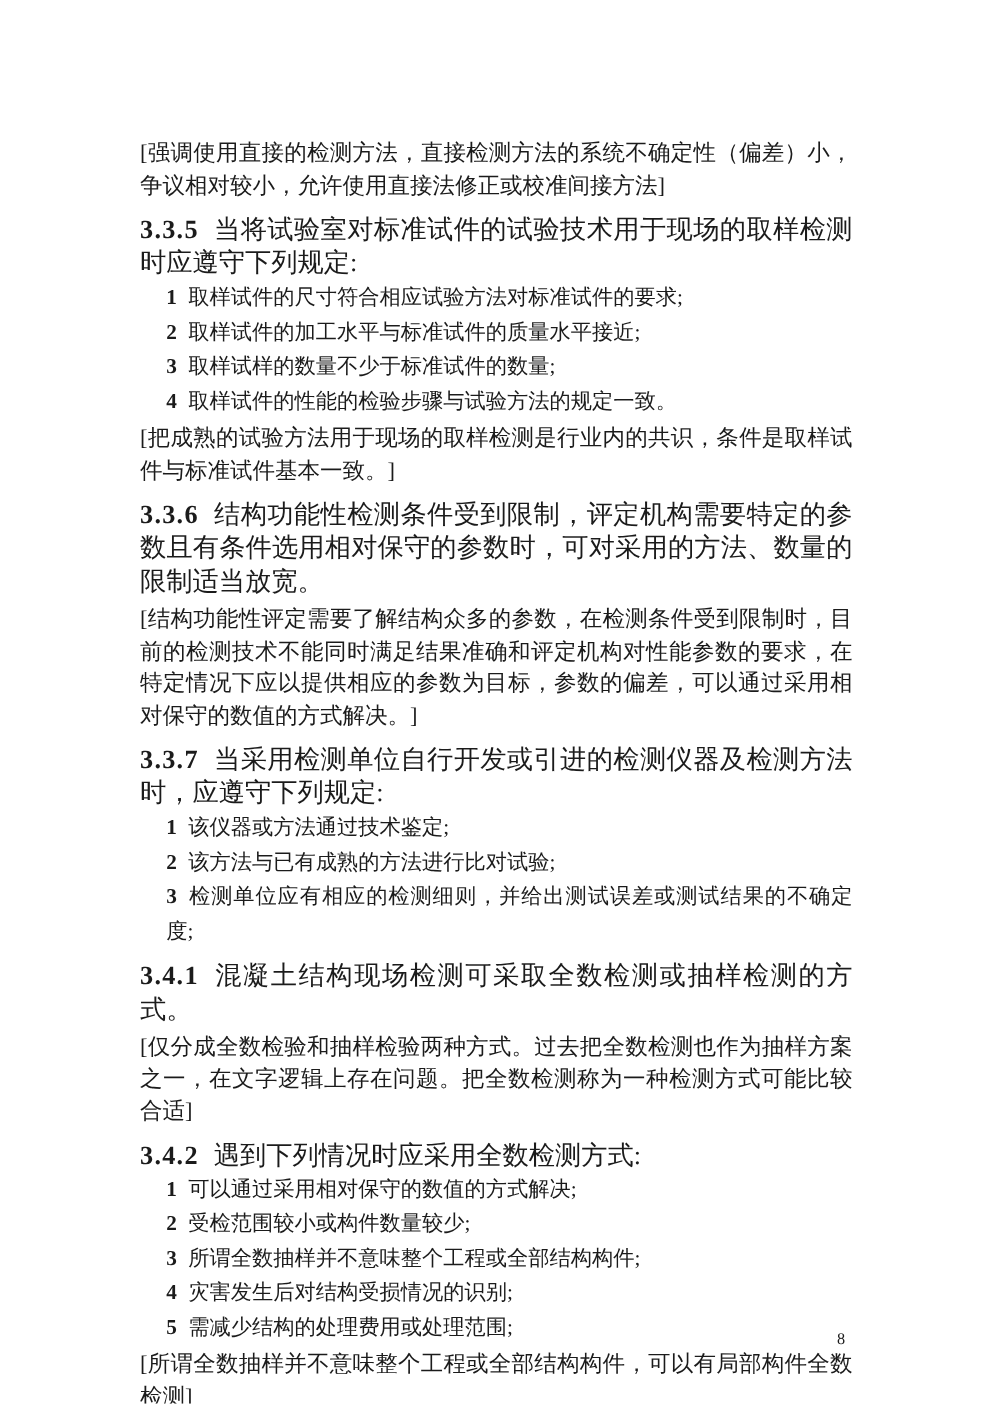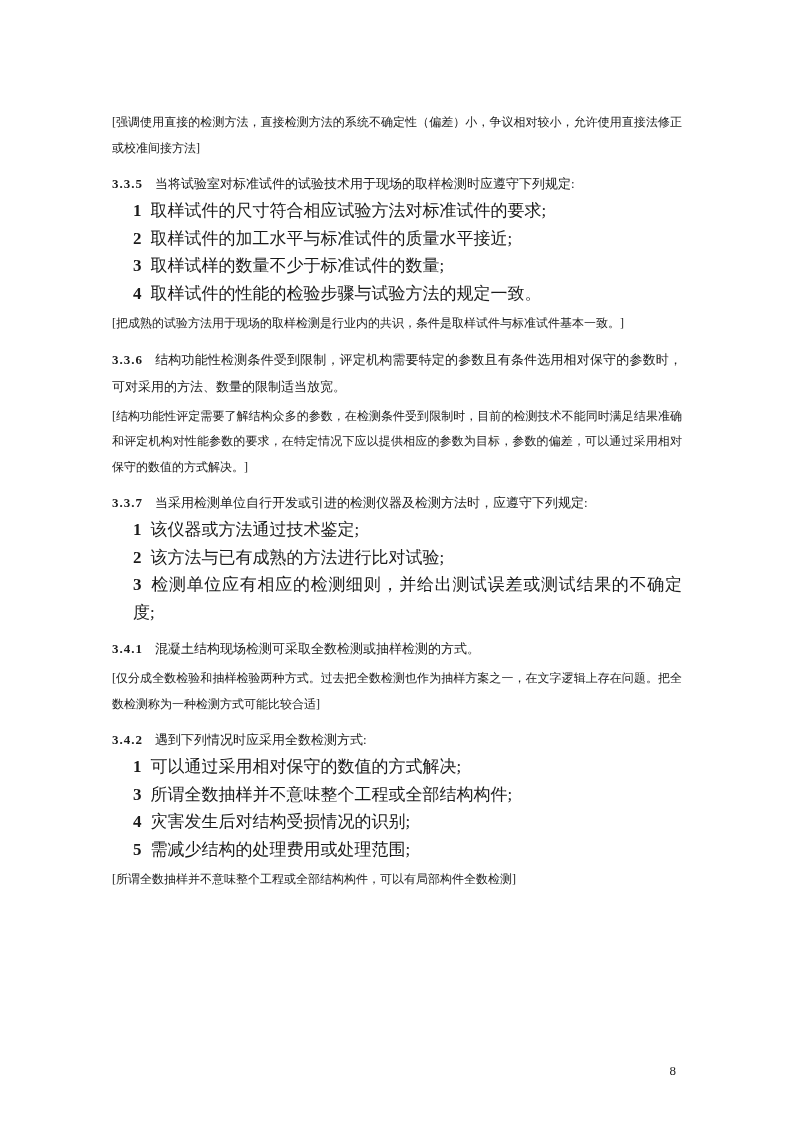--- a/index.html
+++ b/index.html
@@ -17,21 +17,21 @@
     padding: 106px 112px 0 112px;
     font-family: "Liberation Serif", "DejaVu Serif", serif;
     color: #1b1b1b;
     overflow: hidden;
   }
   .doc-body {
     width: 570px;
   }
   
   .clause {
-    font-size: 13px;
+    font-size: 21px;
     line-height: 27px;
     margin: 9px 0 0 0;
     text-align: justify;
     text-justify: inter-ideograph;
   }
   .clause .num {
     font-weight: bold;
     margin-right: 12px;
     letter-spacing: 1px;
   }
@@ -43,21 +43,21 @@
     padding-left: 21px;
     text-align: justify;
     text-justify: inter-ideograph;
   }
   .list-item .num {
     font-weight: bold;
     margin-right: 9px;
   }
   
   .annotation {
-    font-size: 12px;
+    font-size: 18px;
     line-height: 25.5px;
     margin: 4px 0 0 0;
     text-align: justify;
     text-justify: inter-ideograph;
   }
   
   .section-heading {
     font-size: 18px;
     font-weight: bold;
     line-height: 28px;
@@ -92,19 +92,20 @@
       <p class="clause"><span class="num">3.3.6</span><span class="txt">结构功能性检测条件受到限制，评定机构需要特定的参数且有条件选用相对保守的参数时，可对采用的方法、数量的限制适当放宽。</span></p>
       <p class="annotation">[结构功能性评定需要了解结构众多的参数，在检测条件受到限制时，目前的检测技术不能同时满足结果准确和评定机构对性能参数的要求，在特定情况下应以提供相应的参数为目标，参数的偏差，可以通过采用相对保守的数值的方式解决。]</p>
       <p class="clause"><span class="num">3.3.7</span><span class="txt">当采用检测单位自行开发或引进的检测仪器及检测方法时，应遵守下列规定:</span></p>
       <p class="list-item"><span class="num">1</span><span class="txt">该仪器或方法通过技术鉴定;</span></p>
       <p class="list-item"><span class="num">2</span><span class="txt">该方法与已有成熟的方法进行比对试验;</span></p>
       <p class="list-item"><span class="num">3</span><span class="txt">检测单位应有相应的检测细则，并给出测试误差或测试结果的不确定度;</span></p>
       <p class="clause"><span class="num">3.4.1</span><span class="txt">混凝土结构现场检测可采取全数检测或抽样检测的方式。</span></p>
       <p class="annotation">[仅分成全数检验和抽样检验两种方式。过去把全数检测也作为抽样方案之一，在文字逻辑上存在问题。把全数检测称为一种检测方式可能比较合适]</p>
       <p class="clause"><span class="num">3.4.2</span><span class="txt">遇到下列情况时应采用全数检测方式:</span></p>
       <p class="list-item"><span class="num">1</span><span class="txt">可以通过采用相对保守的数值的方式解决;</span></p>
+      <p class="list-item"><span class="num">2</span><span class="txt">受检范围较小或构件数量较少;</span></p>
       <p class="list-item"><span class="num">3</span><span class="txt">所谓全数抽样并不意味整个工程或全部结构构件;</span></p>
       <p class="list-item"><span class="num">4</span><span class="txt">灾害发生后对结构受损情况的识别;</span></p>
       <p class="list-item"><span class="num">5</span><span class="txt">需减少结构的处理费用或处理范围;</span></p>
       <p class="annotation">[所谓全数抽样并不意味整个工程或全部结构构件，可以有局部构件全数检测]</p>
     </main>
   <div class="page-number">8</div>
 </div>
 
 </body></html>

